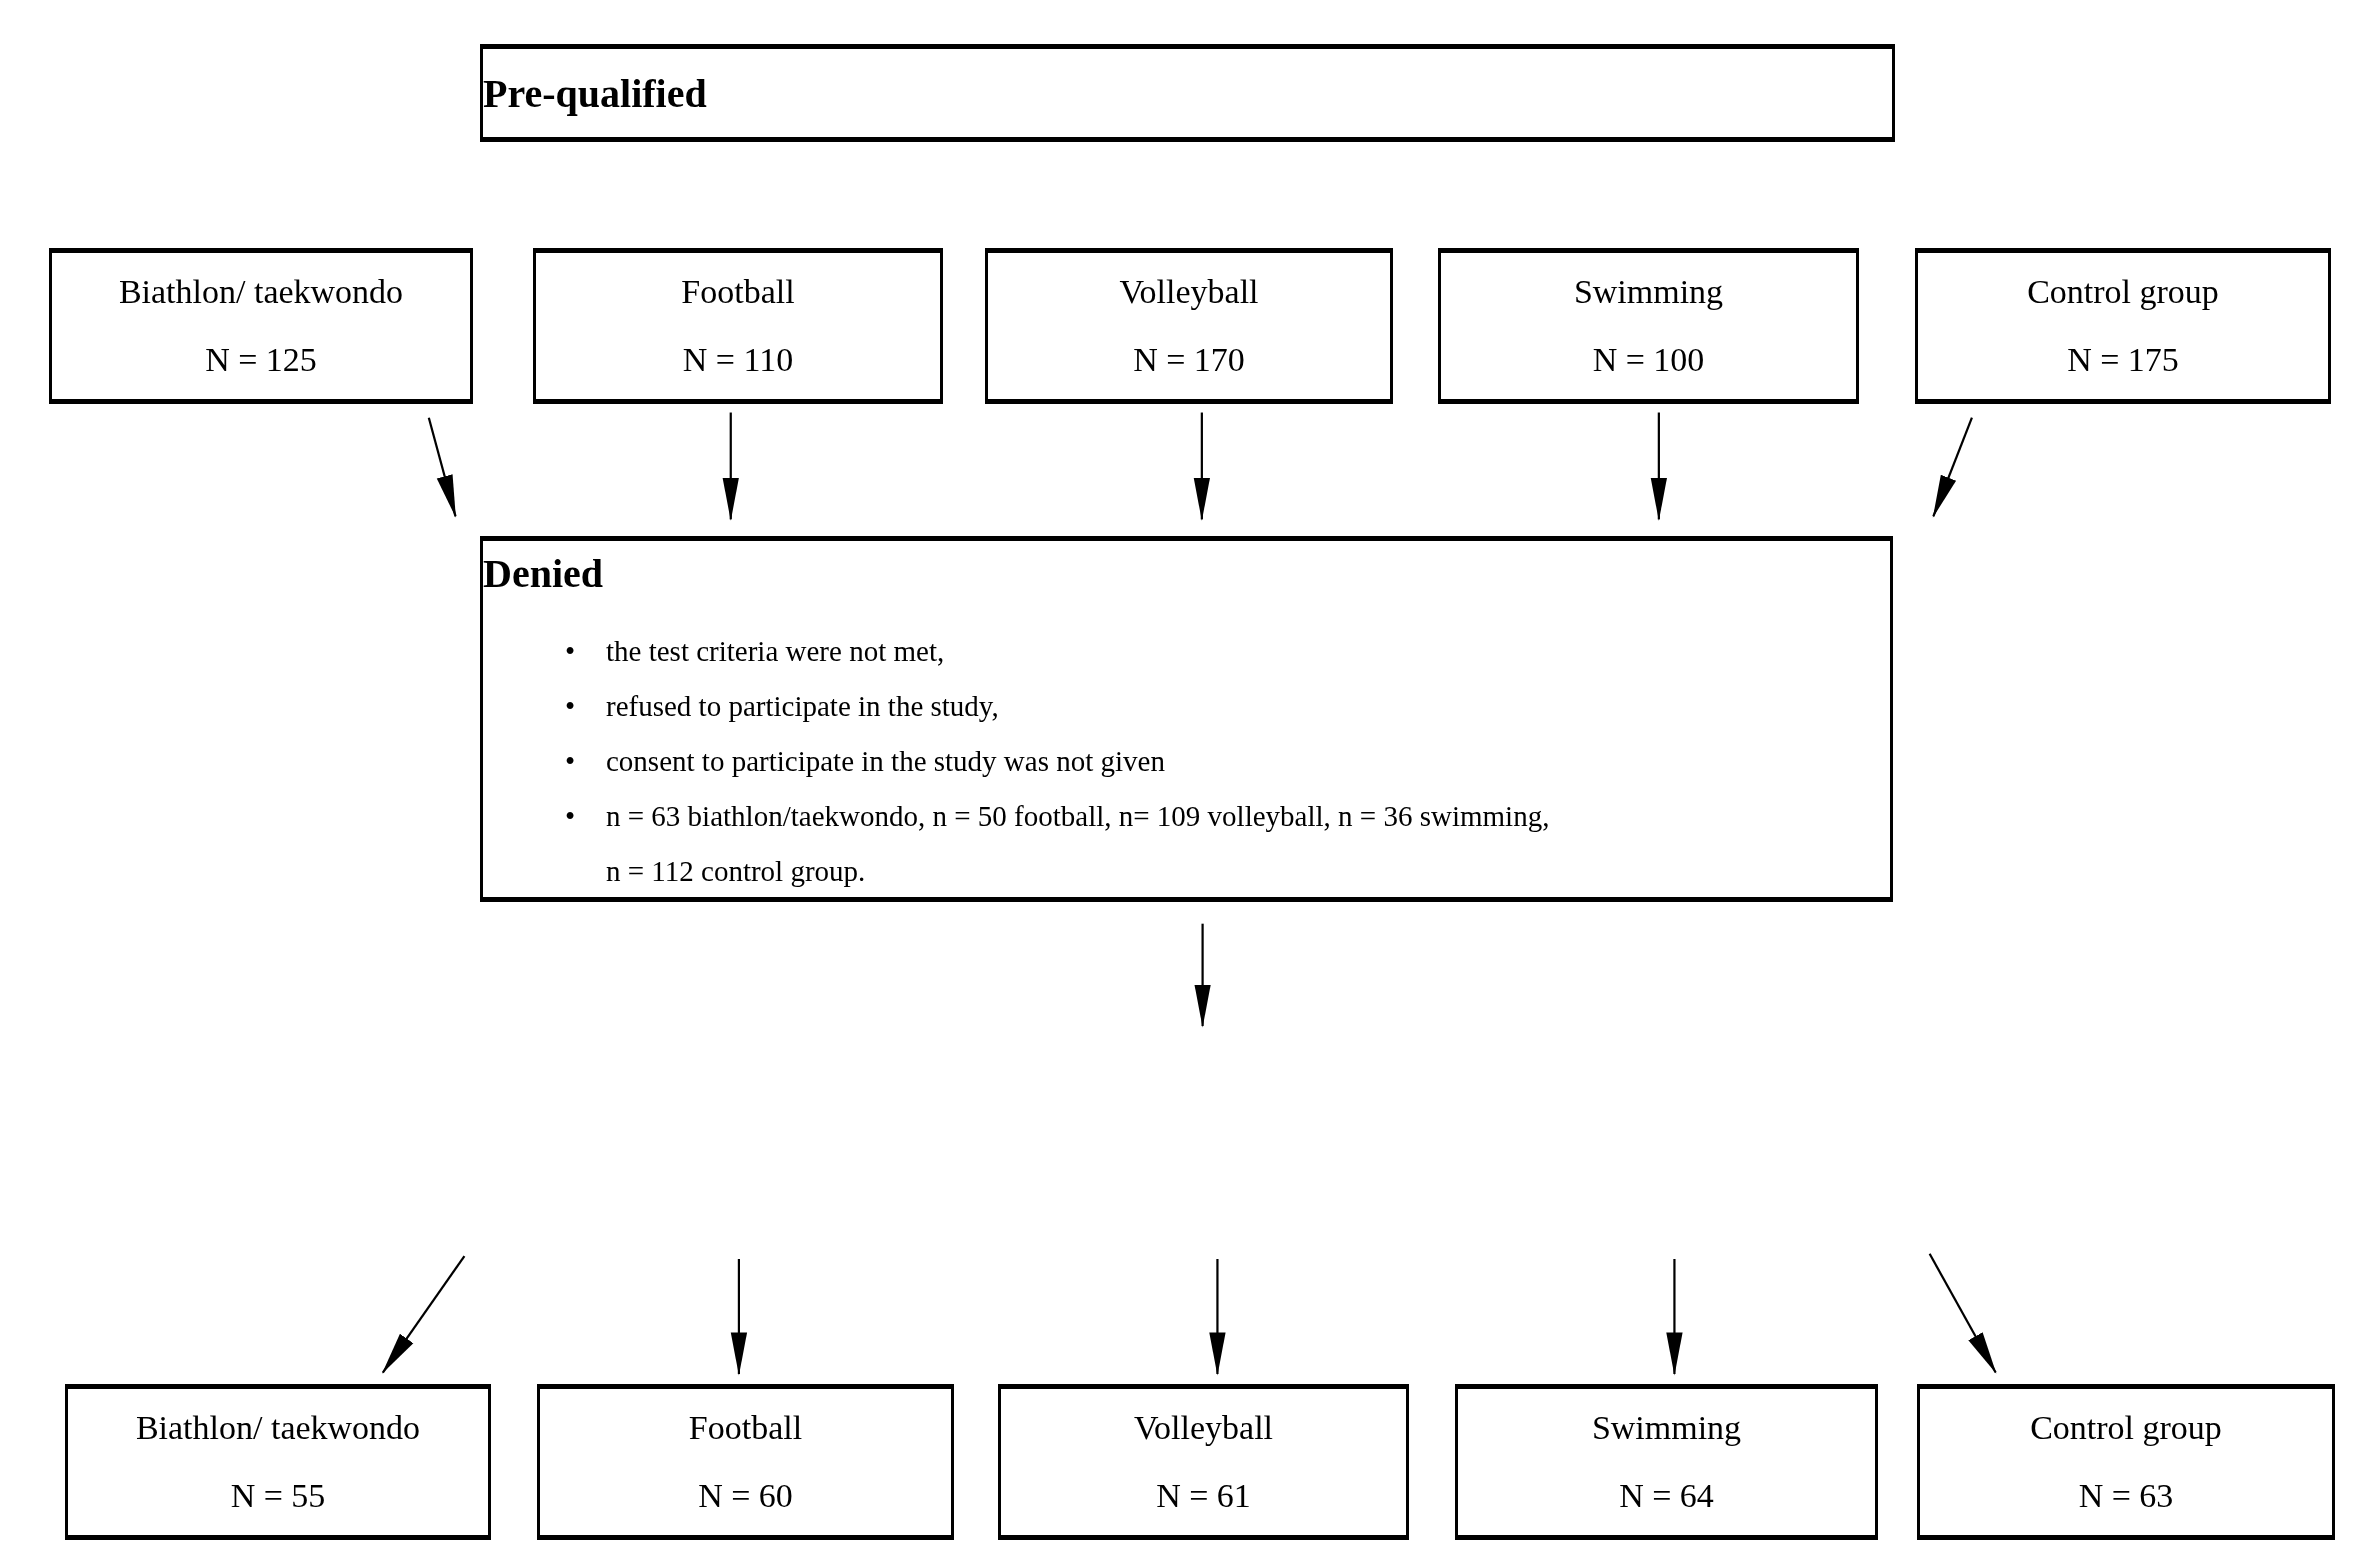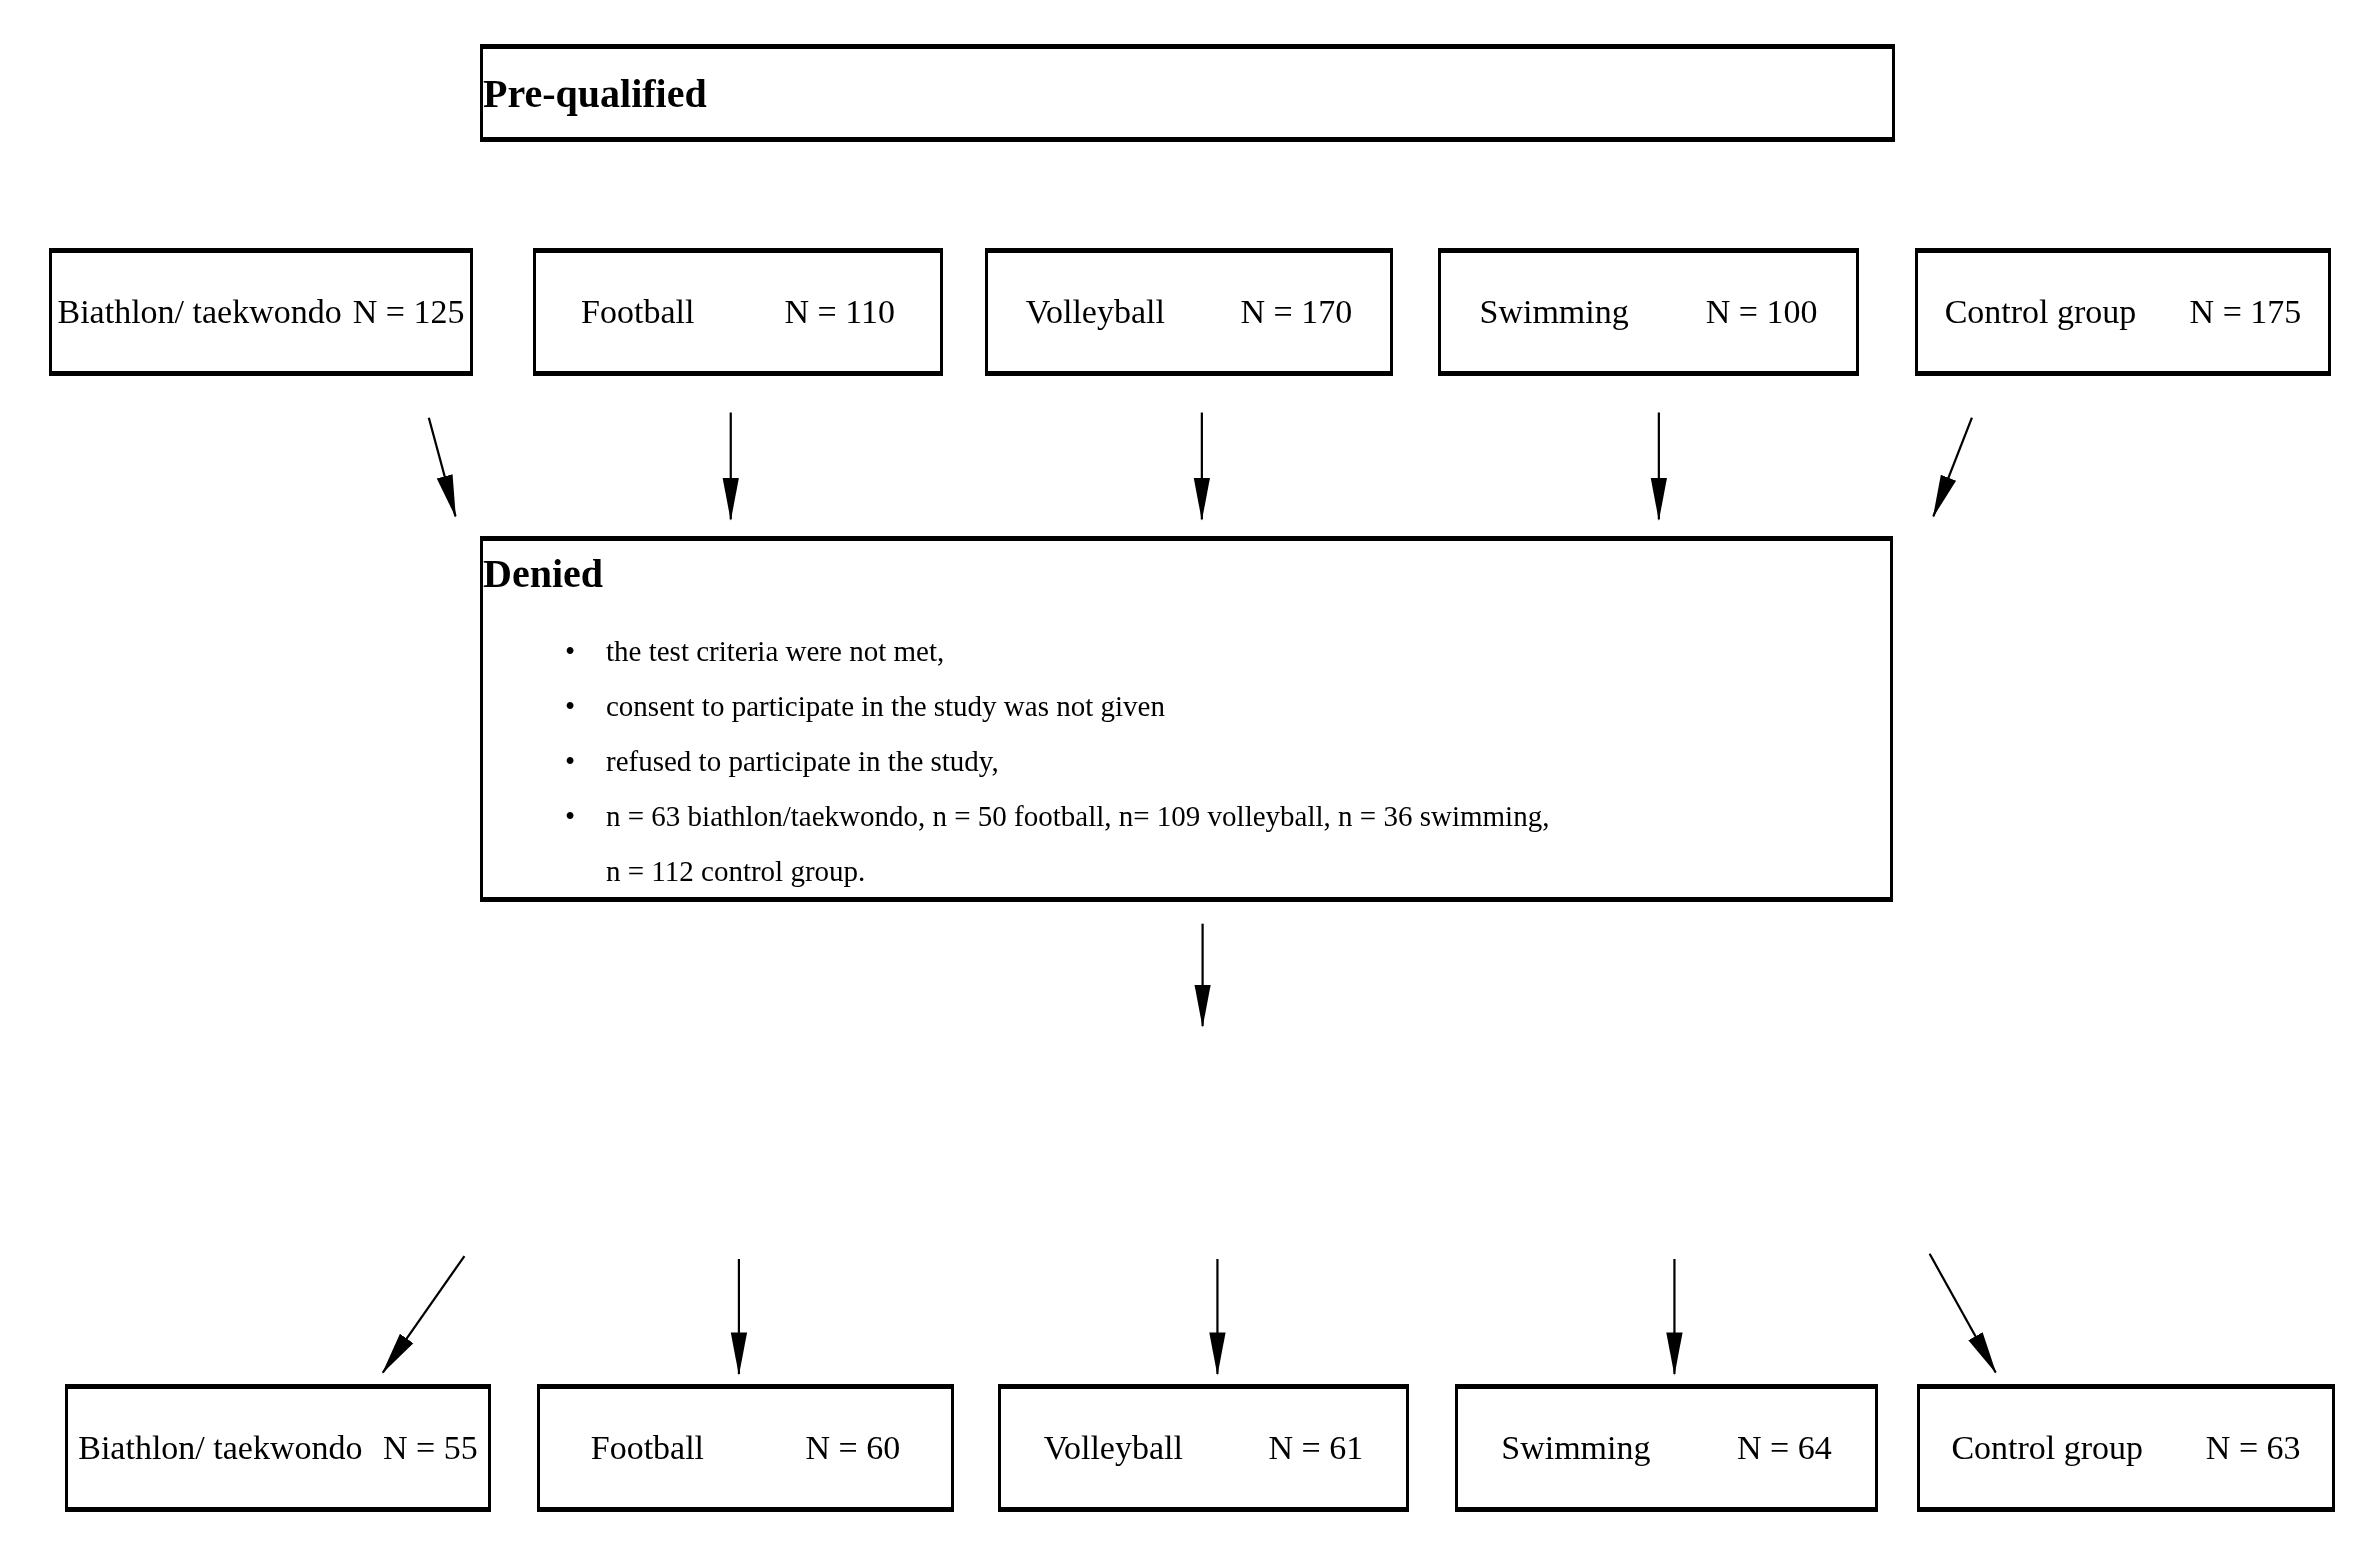--- a/index.html
+++ b/index.html
@@ -20,22 +20,22 @@
     background: #ffffff;
   }
   
   .hdr-box {
     left: 480px; top: 44px; width: 1415px; height: 98px;
     display: flex; align-items: center; justify-content: flex-start;
   }
   .hdr-box .t { font-size: 40px; font-weight: bold; }
   
   .cell {
-    height: 128px;
-    display: flex; flex-direction: row;
+    height: 156px;
+    display: flex; flex-direction: column;
     justify-content: space-around; align-items: center;
     text-align: center;
     font-size: 34px;
     padding: 4.5px 0;
   }
   .r1-1 { left: 49px;   top: 248px; width: 424px; }
   .r1-2 { left: 533px;  top: 248px; width: 410px; }
   .r1-3 { left: 985px; top: 248px; width: 408px; }
   .r1-4 { left: 1438px; top: 248px; width: 421px; }
   .r1-5 { left: 1915px; top: 248px; width: 416px; }
@@ -119,22 +119,22 @@
   </div>
   <div class="box cell r1-5">
     <span>Control group</span>
     <span>N = 175</span>
   </div>
 
   <div class="box denied-box">
     <div class="flow-title">Denied</div>
     <ul class="bullets">
       <li><span class="marker">•</span><span>the test criteria were not met,</span></li>
+      <li><span class="marker">•</span><span>refused to participate in the study,</span></li>
       <li><span class="marker">•</span><span>consent to participate in the study was not given</span></li>
-      <li><span class="marker">•</span><span>refused to participate in the study,</span></li>
       <li><span class="marker">•</span><span>n = 63 biathlon/taekwondo, n = 50 football, n= 109 volleyball, n = 36 swimming,</span><br><span>n = 112 control group.</span></li>
     </ul>
   </div>
 
 
   <div class="box cell r2-1">
     <span>Biathlon/ taekwondo</span>
     <span>N = 55</span>
   </div>
   <div class="box cell r2-2">

